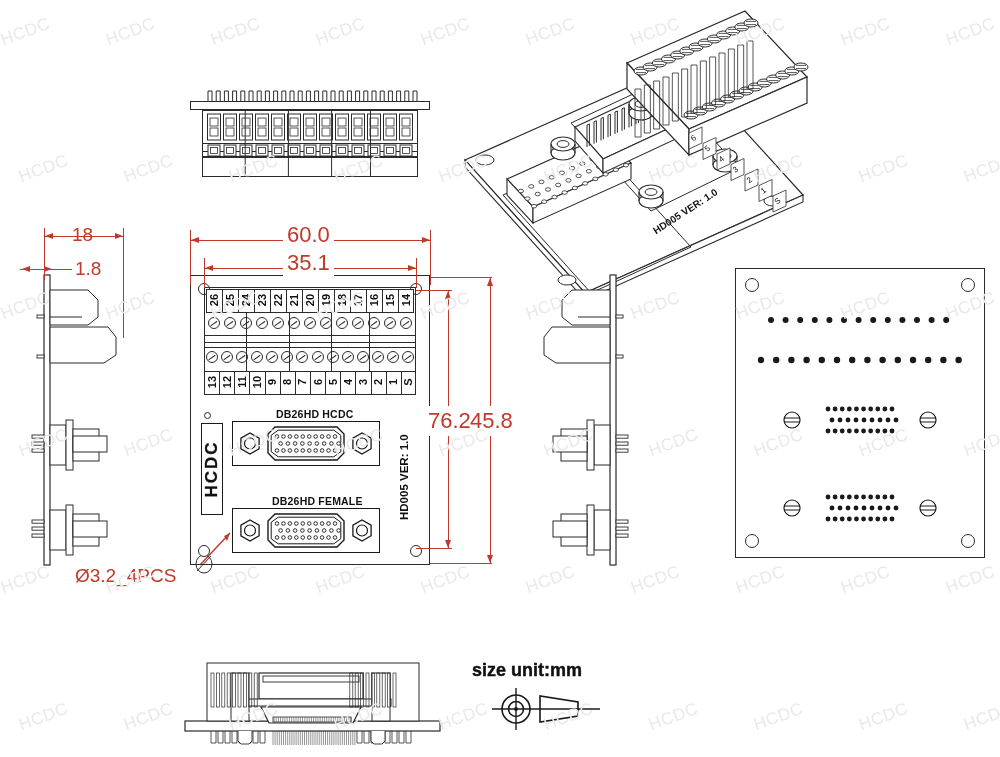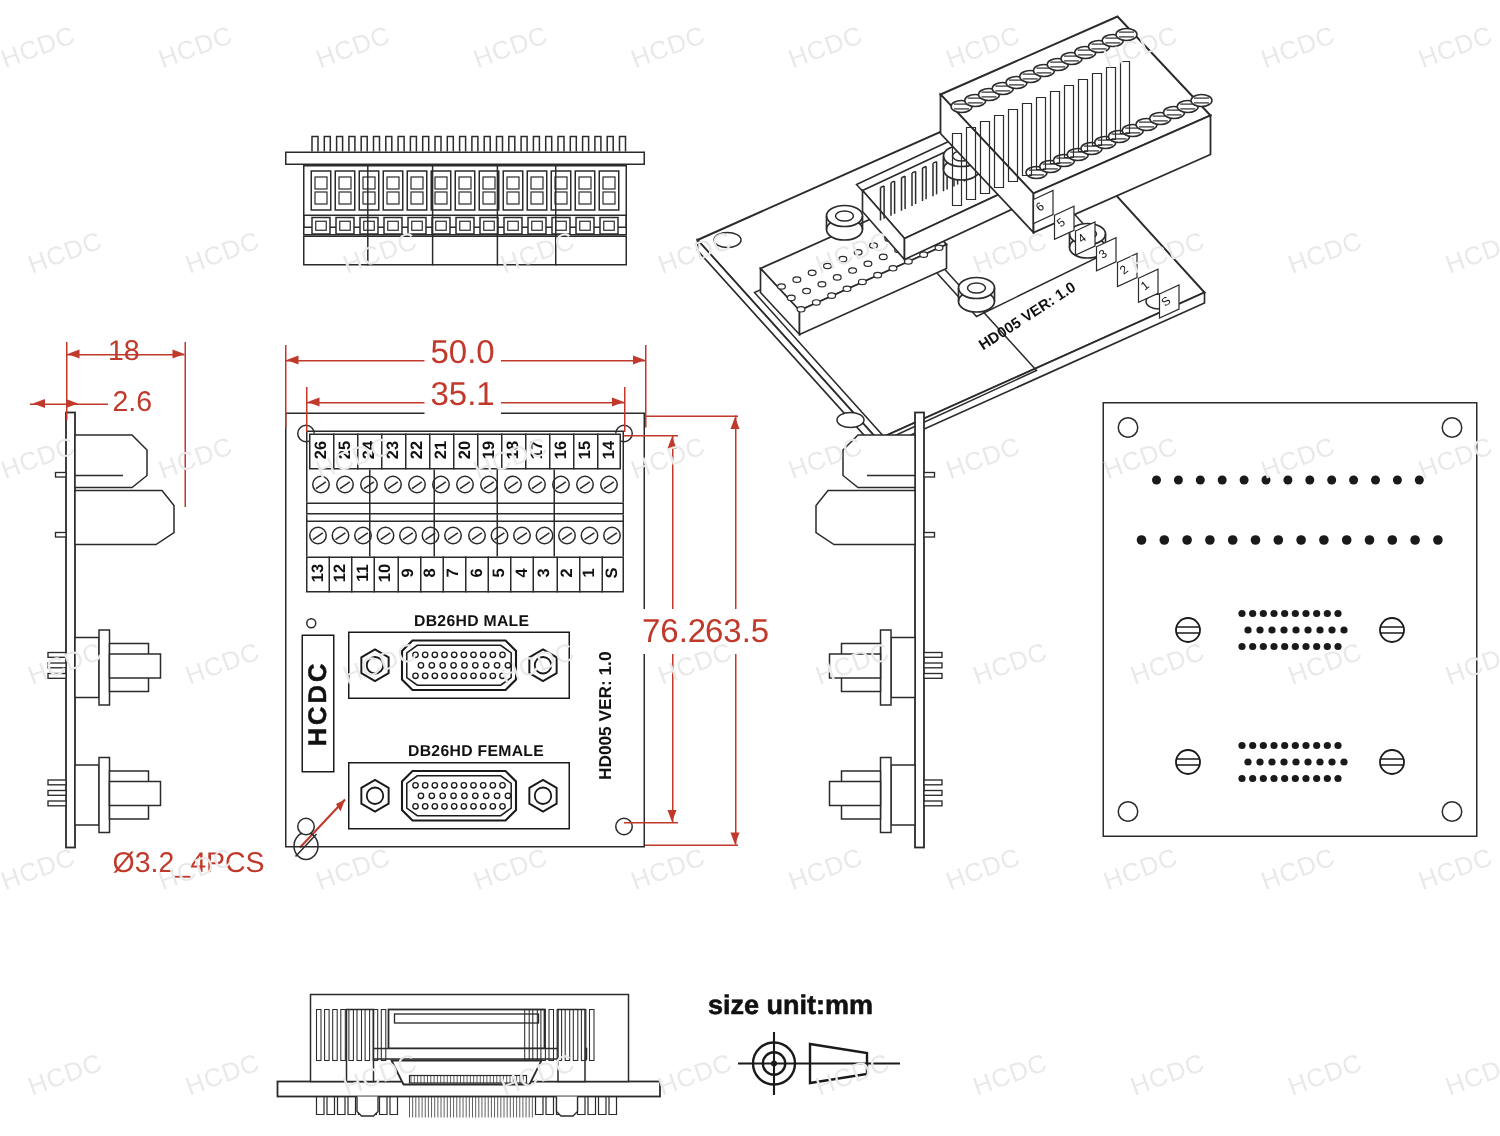--- a/index.html
+++ b/index.html
@@ -493,21 +493,21 @@
     <div class="dim h" style="left:44px;top:236px;width:79px;"></div>
     <div class="arrowL" style="left:45px;top:232.5px;"></div>
     <div class="arrowR" style="left:115px;top:232.5px;"></div>
     <div class="dimtxt" style="left:72px;top:224px;">18</div>
   </div>
 
   <div>
     <div class="dim h" style="left:20px;top:269px;width:52px;"></div>
     <div class="arrowL" style="left:22px;top:265.5px;"></div>
     <div class="arrowR" style="left:44px;top:265.5px;"></div>
-    <div class="dimtxt" style="left:75px;top:258px;">2.6</div>
+    <div class="dimtxt" style="left:75px;top:258px;">1.8</div>
   </div>
 
   <div>
     <svg width="130" height="60" style="left:170px;top:525px;">
       <line x1="30" y1="40" x2="60" y2="8" stroke="#c0392b" stroke-width="1.4"></line>
       <polygon points="60,8 54,11 57,16" fill="#c0392b"></polygon>
       <ellipse cx="34" cy="39" rx="8" ry="9" stroke="#2b2b2b" stroke-width="1" fill="none"></ellipse>
       <line x1="27" y1="46" x2="41" y2="31" stroke="#2b2b2b" stroke-width="1"></line>
     </svg>
     <div class="dimtxt" style="left:75px;top:565px;font-size:19px;">Ø3.2_4PCS</div>
@@ -628,21 +628,21 @@
           <div class="ln v" style="left: 179.36px; top: 38px; height: 58px;"></div>
         </div>
     </div>
 
     <div class="hcdc-logo" style="left:11px;top:148px;width:22px;height:92px;">
       <span>HCDC</span>
     </div>
     <div class="circ" style="left:14px;top:137px;width:7px;height:7px;"></div>
 
     <div>
-      <div class="conn-label" style="left:86px;top:133px;">DB26HD MALE</div>
+      <div class="conn-label" style="left:86px;top:133px;">DB26HD HCDC</div>
       <div class="conn-body" style="left:42px;top:146px;width:148px;height:45px;"></div>
       <svg width="148" height="45" style="left:42px;top:146px;" id="maleConn">
           <polygon points="27.093266739736606,27.75 18,33 8.906733260263396,27.750000000000004 8.906733260263392,17.250000000000004 17.999999999999996,12 27.093266739736606,17.250000000000004" stroke="#1a1a1a" stroke-width="1.3" fill="#fff"></polygon>
           <circle cx="18" cy="22.5" r="5.5" stroke="#1a1a1a" stroke-width="1.2" fill="#fff"></circle>
           <polygon points="139.0932667397366,27.75 130,33 120.9067332602634,27.750000000000004 120.9067332602634,17.250000000000004 130,12 139.0932667397366,17.250000000000004" stroke="#1a1a1a" stroke-width="1.3" fill="#fff"></polygon>
           <circle cx="130" cy="22.5" r="5.5" stroke="#1a1a1a" stroke-width="1.2" fill="#fff"></circle>
           <path d="M 43,6 L 105,6 L 112,13 L 112,32 L 105,39 L 43,39 L 36,32 L 36,13 Z" stroke="#1a1a1a" stroke-width="1.4" fill="#fff"></path>
           <path d="M 46.2,9.2 L 101.8,9.2 L 108.8,14.280000000000001 L 108.8,30.72 L 101.8,35.8 L 46.2,35.8 L 39.2,30.72 L 39.2,14.280000000000001 Z" stroke="#1a1a1a" stroke-width="1" fill="none"></path>
           <circle cx="45" cy="15.5" r="1.8" stroke="#1a1a1a" stroke-width="0.9" fill="#fff"></circle>
           <circle cx="51.44444444444444" cy="15.5" r="1.8" stroke="#1a1a1a" stroke-width="0.9" fill="#fff"></circle>
@@ -720,21 +720,21 @@
 
     <div class="vtext" style="left:208px;top:245px;">HD005  VER: 1.0</div>
   </div>
 
   <div>
     <div class="dim v" style="left:190px;top:230px;height:55px;"></div>
     <div class="dim v" style="left:430px;top:230px;height:55px;"></div>
     <div class="dim h" style="left:190px;top:240px;width:240px;"></div>
     <div class="arrowL" style="left:191px;top:236.5px;"></div>
     <div class="arrowR" style="left:422px;top:236.5px;"></div>
-    <div class="dimtxt" style="left:283px;top:222px;font-size:22px;background:#fff;padding:0 4px;">50.0</div>
+    <div class="dimtxt" style="left:283px;top:222px;font-size:22px;background:#fff;padding:0 4px;">60.0</div>
   </div>
 
   <div>
     <div class="dim v" style="left:204px;top:258px;height:30px;"></div>
     <div class="dim v" style="left:416px;top:258px;height:30px;"></div>
     <div class="dim h" style="left:204px;top:268px;width:212px;"></div>
     <div class="arrowL" style="left:205px;top:264.5px;"></div>
     <div class="arrowR" style="left:408px;top:264.5px;"></div>
     <div class="dimtxt" style="left:283px;top:250px;font-size:22px;background:#fff;padding:0 4px;">35.1</div>
   </div>
@@ -747,21 +747,21 @@
     <div class="arrowD" style="left:444.5px;top:540px;"></div>
     <div class="dimtxt" style="left:428px;top:406px;font-size:22px;background:#fff;padding:2px 0;">76.2</div>
   </div>
 
   <div>
     <div class="dim h" style="left:430px;top:277px;width:62px;"></div>
     <div class="dim h" style="left:430px;top:563px;width:62px;"></div>
     <div class="dim v" style="left:490px;top:277px;height:286px;"></div>
     <div class="arrowU" style="left:486.5px;top:278px;"></div>
     <div class="arrowD" style="left:486.5px;top:555px;"></div>
-    <div class="dimtxt" style="left:470px;top:406px;font-size:22px;background:#fff;padding:2px 0;">63.5</div>
+    <div class="dimtxt" style="left:470px;top:406px;font-size:22px;background:#fff;padding:2px 0;">45.8</div>
   </div>
 
   <div class="dwg" style="left:500px;top:255px;width:130px;height:330px;">
     <svg width="130" height="330" style="left:0;top:0;" id="rightSideSvg">
         <g transform="translate(130,0) scale(-1,1)">
           <rect x="14" y="20" width="6" height="290" stroke="#2b2b2b" stroke-width="1.2" fill="#fff"></rect>
           <path d="M 20,35 L 58,35 L 68,45 L 68,62 L 58,70 L 20,70 Z" stroke="#2b2b2b" stroke-width="1" fill="#fff"></path>
           <path d="M 20,72 L 78,72 L 86,82 L 86,100 L 74,108 L 20,108 Z" stroke="#2b2b2b" stroke-width="1" fill="#fff"></path>
           <line x1="20" y1="62" x2="52" y2="62" stroke="#2b2b2b" stroke-width="1"></line>
           <rect x="7" y="60" width="7" height="3" stroke="#2b2b2b" stroke-width="0.9" fill="#fff"></rect>

